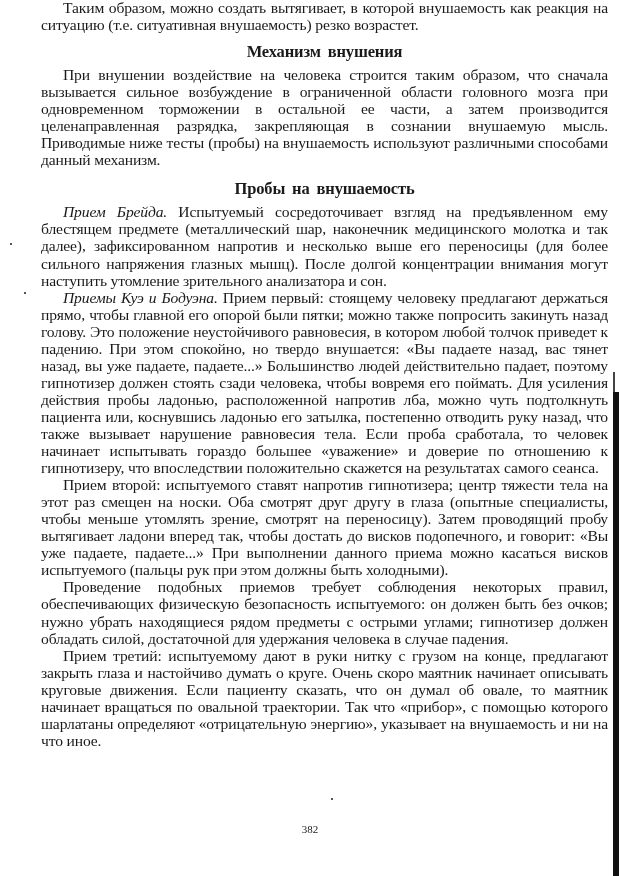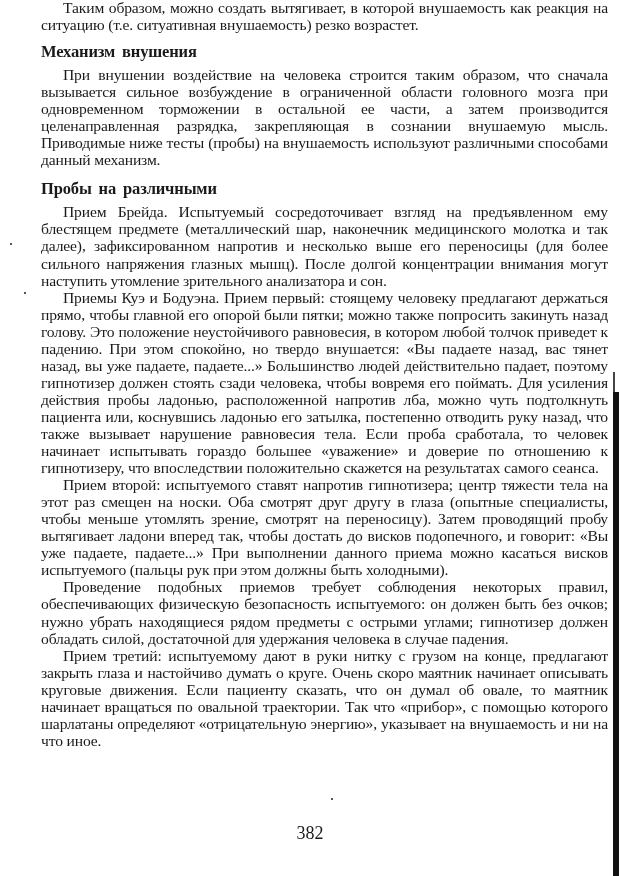--- a/index.html
+++ b/index.html
@@ -7,49 +7,49 @@
       width: 620px; height: 876px; background: #ffffff; position: relative; overflow: hidden;
       font-family: "Liberation Serif", "DejaVu Serif", serif; color: #1a1a1a;
     }
     .page {
       position: absolute; left: 41px; top: -1px; width: 567px;
       font-size: 15.6px; line-height: 17.05px; text-align: justify;
       letter-spacing: -0.15px;
     }
     .page p { margin: 0; text-indent: 22px; hyphens: manual; }
     .page h2 {
-      margin: 0; text-align: left; font-weight: bold; font-size: 16.5px;
+      margin: 0; text-align: center; font-weight: bold; font-size: 16.5px;
       line-height: 17px; word-spacing: 3px;
     }
     .h-mech { padding-top: 10px; padding-bottom: 6px; }
     .h-probes { padding-top: 12px; padding-bottom: 6px; }
-    .it { }
+    .it { font-style: italic; }
     .dot { position: absolute; width: 2px; height: 2px; background: #555; }
     .page-number {
       position: absolute; left: 0; width: 620px; top: 823px; text-align: center;
-      font-size: 18px; font-family: "Liberation Serif", serif;
+      font-size: 11px; font-family: "Liberation Serif", serif;
     }
     .edge-bar {
       position: absolute; left: 613px; top: 392px; width: 6px; height: 484px;
       background: #111;
     }
     .edge-bar-thin {
       position: absolute; left: 613px; top: 372px; width: 2px; height: 22px; background: #444;
     }
   </style>
 </head>
 <body>
 
 <div class="page">
   <p>Таким образом, можно создать вытягивает, в которой внушаемость как реакция на ситуацию (т.е. ситуативная внушаемость) резко возрастет.</p>
 
   <h2 class="h-mech">Механизм внушения</h2>
   <p>При внушении воздействие на человека строится таким образом, что сначала вызывается сильное возбуждение в ограниченной области головного мозга при одновременном торможении в остальной ее части, а затем производится целенаправленная разрядка, закрепляющая в сознании внушаемую мысль. Приводимые ниже тесты (пробы) на внушаемость используют различными способами данный механизм.</p>
 
-  <h2 class="h-probes">Пробы на различными</h2>
+  <h2 class="h-probes">Пробы на внушаемость</h2>
 
   <p><span class="it">Прием Брейда.</span><span> Испытуемый сосредоточивает взгляд на предъявленном ему блестящем предмете (металлический шар, наконечник медицинского молотка и так далее), зафиксированном напротив и несколько выше его переносицы (для более сильного напряжения глазных мышц). После долгой концентрации внимания могут наступить утомление зрительного анализатора и сон.</span></p>
 
   <p><span class="it">Приемы Куэ и Бодуэна.</span><span> Прием первый: стоящему человеку предлагают держаться прямо, чтобы главной его опорой были пятки; можно также попросить закинуть назад голову. Это положение неустойчивого равновесия, в котором любой толчок приведет к падению. При этом спокойно, но твердо внушается: «Вы падаете назад, вас тянет назад, вы уже падаете, падаете...» Большинство людей действительно падает, поэтому гипнотизер должен стоять сзади человека, чтобы вовремя его поймать. Для усиления действия пробы ладонью, расположенной напротив лба, можно чуть подтолкнуть пациента или, коснувшись ладонью его затылка, постепенно отводить руку назад, что также вызывает нарушение равновесия тела. Если проба сработала, то человек начинает испытывать гораздо большее «уважение» и доверие по отношению к гипнотизеру, что впоследствии положительно скажется на результатах самого сеанса.</span></p>
 
   <p><span>Прием второй: испытуемого ставят напротив гипнотизера; центр тяжести тела на этот раз смещен на носки. Оба смотрят друг другу в глаза (опытные специалисты, чтобы меньше утомлять зрение, смотрят на переносицу). Затем проводящий пробу вытягивает ладони вперед так, чтобы достать до висков подопечного, и говорит: «Вы уже падаете, падаете...» При выполнении данного приема можно касаться висков испытуемого (пальцы рук при этом должны быть холодными).</span></p>
 
   <p><span>Проведение подобных приемов требует соблюдения некоторых правил, обеспечивающих физическую безопасность испытуемого: он должен быть без очков; нужно убрать находящиеся рядом предметы с острыми углами; гипнотизер должен обладать силой, достаточной для удержания человека в случае падения.</span></p>
 
   <p><span>Прием третий: испытуемому дают в руки нитку с грузом на конце, предлагают закрыть глаза и настойчиво думать о круге. Очень скоро маятник начинает описывать круговые движения. Если пациенту сказать, что он думал об овале, то маятник начинает вращаться по овальной траектории. Так что «прибор», с помощью которого шарлатаны определяют «отрицательную энергию», указывает на внушаемость и ни на что иное.</span></p>

